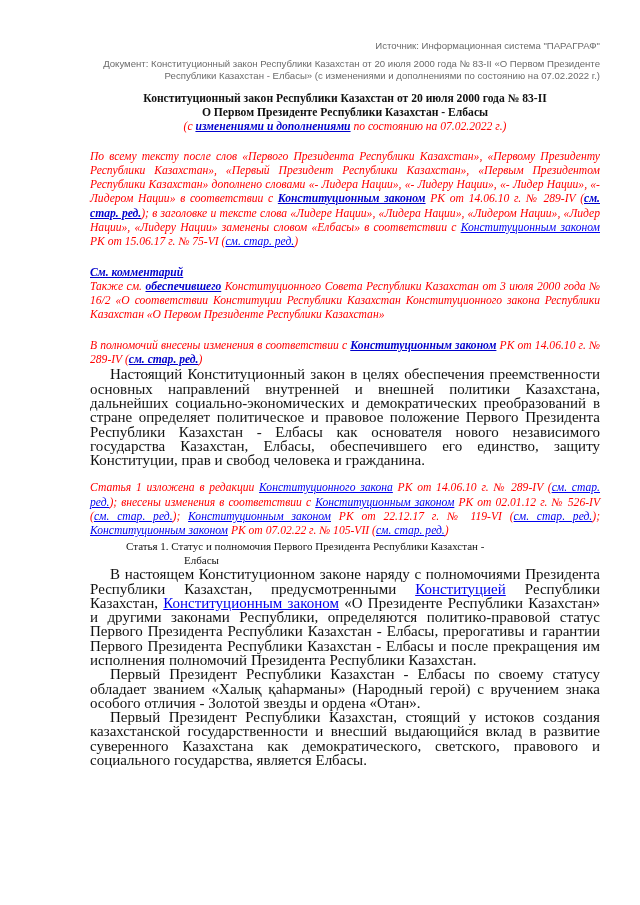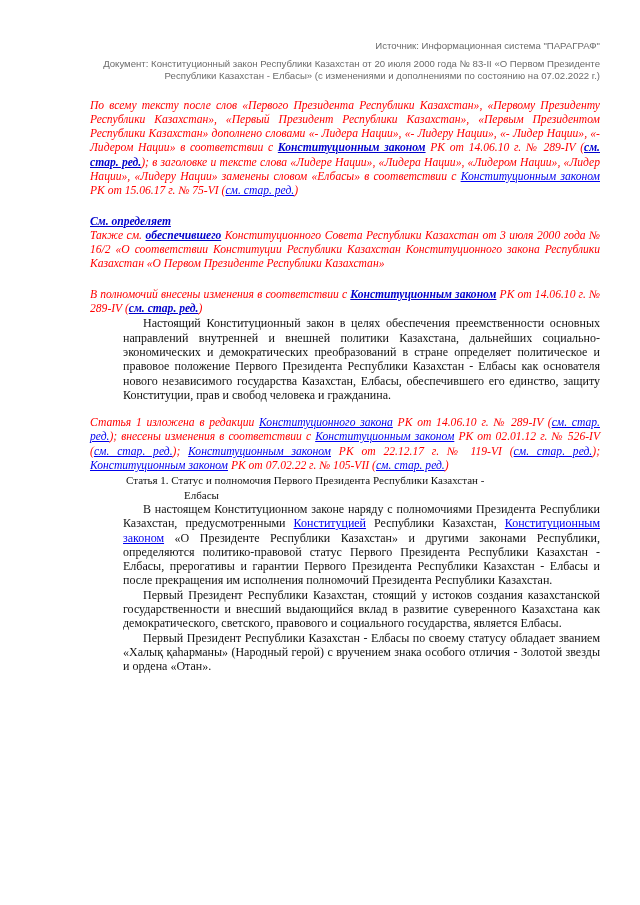--- a/index.html
+++ b/index.html
@@ -5,60 +5,65 @@
     html, body { margin: 0; padding: 0; background: #ffffff; }
     body { width: 640px; height: 905px; overflow: hidden; position: relative; }
     .page { position: absolute; left: 90px; top: 0; width: 510px; }
     .src { font-family: "Liberation Sans", sans-serif; font-size: 9.6px; color: #6b6b6b; text-align: right; line-height: 12.5px; }
     .src-source { margin-top: 40px; }
     .src-doc { margin-top: 5px; }
     .src-status { margin-top: 8px; }
     .title { font-family: "Liberation Serif", serif; font-weight: bold; font-size: 11.6px; text-align: center; color: #111; line-height: 14px; margin-top: 9px; }
     .title-sub { font-family: "Liberation Serif", serif; font-style: italic; font-size: 11.6px; text-align: center; color: #ff0000; line-height: 14px; }
     .note { font-family: "Liberation Serif", serif; font-style: italic; font-size: 11.6px; color: #ff0000; text-align: justify; line-height: 14.3px; }
-    .body-text { font-family: "Liberation Serif", serif; font-size: 12px; color: #111; text-align: justify; line-height: 14.3px; text-indent: 20px; margin-left: 33px; }
+    .body-text { font-family: "Liberation Serif", serif; font-size: 15px; color: #111; text-align: justify; line-height: 14.3px; text-indent: 20px; }
     a.lnk { color: #0000ee; text-decoration: underline; }
     a.lnk-b { color: #0000cc; text-decoration: underline; font-weight: bold; }
     .art-head { font-family: "Liberation Serif", serif; font-weight: normal; font-size: 11px; color: #111; line-height: 14.3px; padding-left: 36px; text-indent: 0; }
     .art-head .cont { display:block; padding-left: 58px; }
     .gap-s { height: 14px; }
     .gap-m { height: 16px; }
   </style>
 </head>
 <body>
 
 <div class="page">
 
   <div class="src src-source">Источник: Информационная система "ПАРАГРАФ"</div>
   <div class="src src-doc">Документ: Конституционный закон Республики Казахстан от 20 июля 2000 года № 83-II «О Первом Президенте Республики Казахстан - Елбасы» (с изменениями и дополнениями по состоянию на 07.02.2022 г.)</div>
 
+  <div class="title">
+    <div>Конституционный закон Республики Казахстан от 20 июля 2000 года № 83-II</div>
+    <div>О Первом Президенте Республики Казахстан - Елбасы</div>
+  </div>
+  <div class="title-sub"><span>(с </span><a class="lnk-b">изменениями и дополнениями</a><span> по состоянию на 07.02.2022 г.)</span></div>
 
   <div class="gap-m"></div>
 
 
   <div class="note"><span>По всему тексту после слов «Первого Президента Республики Казахстан», «Первому Президенту Республики Казахстан», «Первый Президент Республики Казахстан», «Первым Президентом Республики Казахстан» дополнено словами «- Лидера Нации», «- Лидеру Нации», «- Лидер Нации», «- Лидером Нации» в соответствии с </span><a class="lnk-b">Конституционным законом</a><span> РК от 14.06.10 г. № 289-IV (</span><a class="lnk-b">см. стар. ред.</a><span>); в заголовке и тексте слова «Лидере Нации», «Лидера Нации», «Лидером Нации», «Лидер Нации», «Лидеру Нации» заменены словом «Елбасы» в соответствии с </span><a class="lnk">Конституционным законом</a><span> РК от 15.06.17 г. № 75-VI (</span><a class="lnk">см. стар. ред.</a><span>)</span></div>
 
   <div class="gap-m"></div>
 
-  <div class="note"><a class="lnk-b">См. определяет</a></div>
+  <div class="note"><a class="lnk-b">См. комментарий</a></div>
   <div class="note"><span>Также см. </span><a class="lnk-b">обеспечившего</a><span> Конституционного Совета Республики Казахстан от 3 июля 2000 года № 16/2 «О соответствии Конституции Республики Казахстан Конституционного закона Республики Казахстан «О Первом Президенте Республики Казахстан»</span></div>
 
   <div class="gap-m"></div>
 
   <div class="note"><span>В полномочий внесены изменения в соответствии с </span><a class="lnk-b">Конституционным законом</a><span> РК от 14.06.10 г. № 289-IV (</span><a class="lnk-b">см. стар. ред.</a><span>)</span></div>
 
   <div class="body-text">Настоящий Конституционный закон в целях обеспечения преемственности основных направлений внутренней и внешней политики Казахстана, дальнейших социально-экономических и демократических преобразований в стране определяет политическое и правовое положение Первого Президента Республики Казахстан - Елбасы как основателя нового независимого государства Казахстан, Елбасы, обеспечившего его единство, защиту Конституции, прав и свобод человека и гражданина.</div>
 
   <div class="gap-s"></div>
 
   <div class="note"><span>Статья 1 изложена в редакции </span><a class="lnk">Конституционного закона</a><span> РК от 14.06.10 г. № 289-IV (</span><a class="lnk">см. стар. ред.</a><span>); внесены изменения в соответствии с </span><a class="lnk">Конституционным законом</a><span> РК от 02.01.12 г. № 526-IV (</span><a class="lnk">см. стар. ред.</a><span>); </span><a class="lnk">Конституционным законом</a><span> РК от 22.12.17 г. № 119-VI (</span><a class="lnk">см. стар. ред.</a><span>); </span><a class="lnk">Конституционным законом</a><span> РК от 07.02.22 г. № 105-VII (</span><a class="lnk">см. стар. ред.</a><span>)</span></div>
 
   <div class="art-head">
     <span>Статья 1. Статус и полномочия Первого Президента Республики Казахстан -</span>
     <span class="cont">Елбасы</span>
   </div>
 
   <div class="body-text"><span>В настоящем Конституционном законе наряду с полномочиями Президента Республики Казахстан, предусмотренными </span><a class="lnk">Конституцией</a><span> Республики Казахстан, </span><a class="lnk">Конституционным законом</a><span> «О Президенте Республики Казахстан» и другими законами Республики, определяются политико-правовой статус Первого Президента Республики Казахстан - Елбасы, прерогативы и гарантии Первого Президента Республики Казахстан - Елбасы и после прекращения им исполнения полномочий Президента Республики Казахстан.</span></div>
 
+  <div class="body-text">Первый Президент Республики Казахстан - Елбасы по своему статусу обладает званием «Халық қаһарманы» (Народный герой) с вручением знака особого отличия - Золотой звезды и ордена «Отан».</div>
   <div class="body-text">Первый Президент Республики Казахстан, стоящий у истоков создания казахстанской государственности и внесший выдающийся вклад в развитие суверенного Казахстана как демократического, светского, правового и социального государства, является Елбасы.</div>
-  <div class="body-text">Первый Президент Республики Казахстан - Елбасы по своему статусу обладает званием «Халық қаһарманы» (Народный герой) с вручением знака особого отличия - Золотой звезды и ордена «Отан».</div>
 
 </div>
 
 </body></html>

